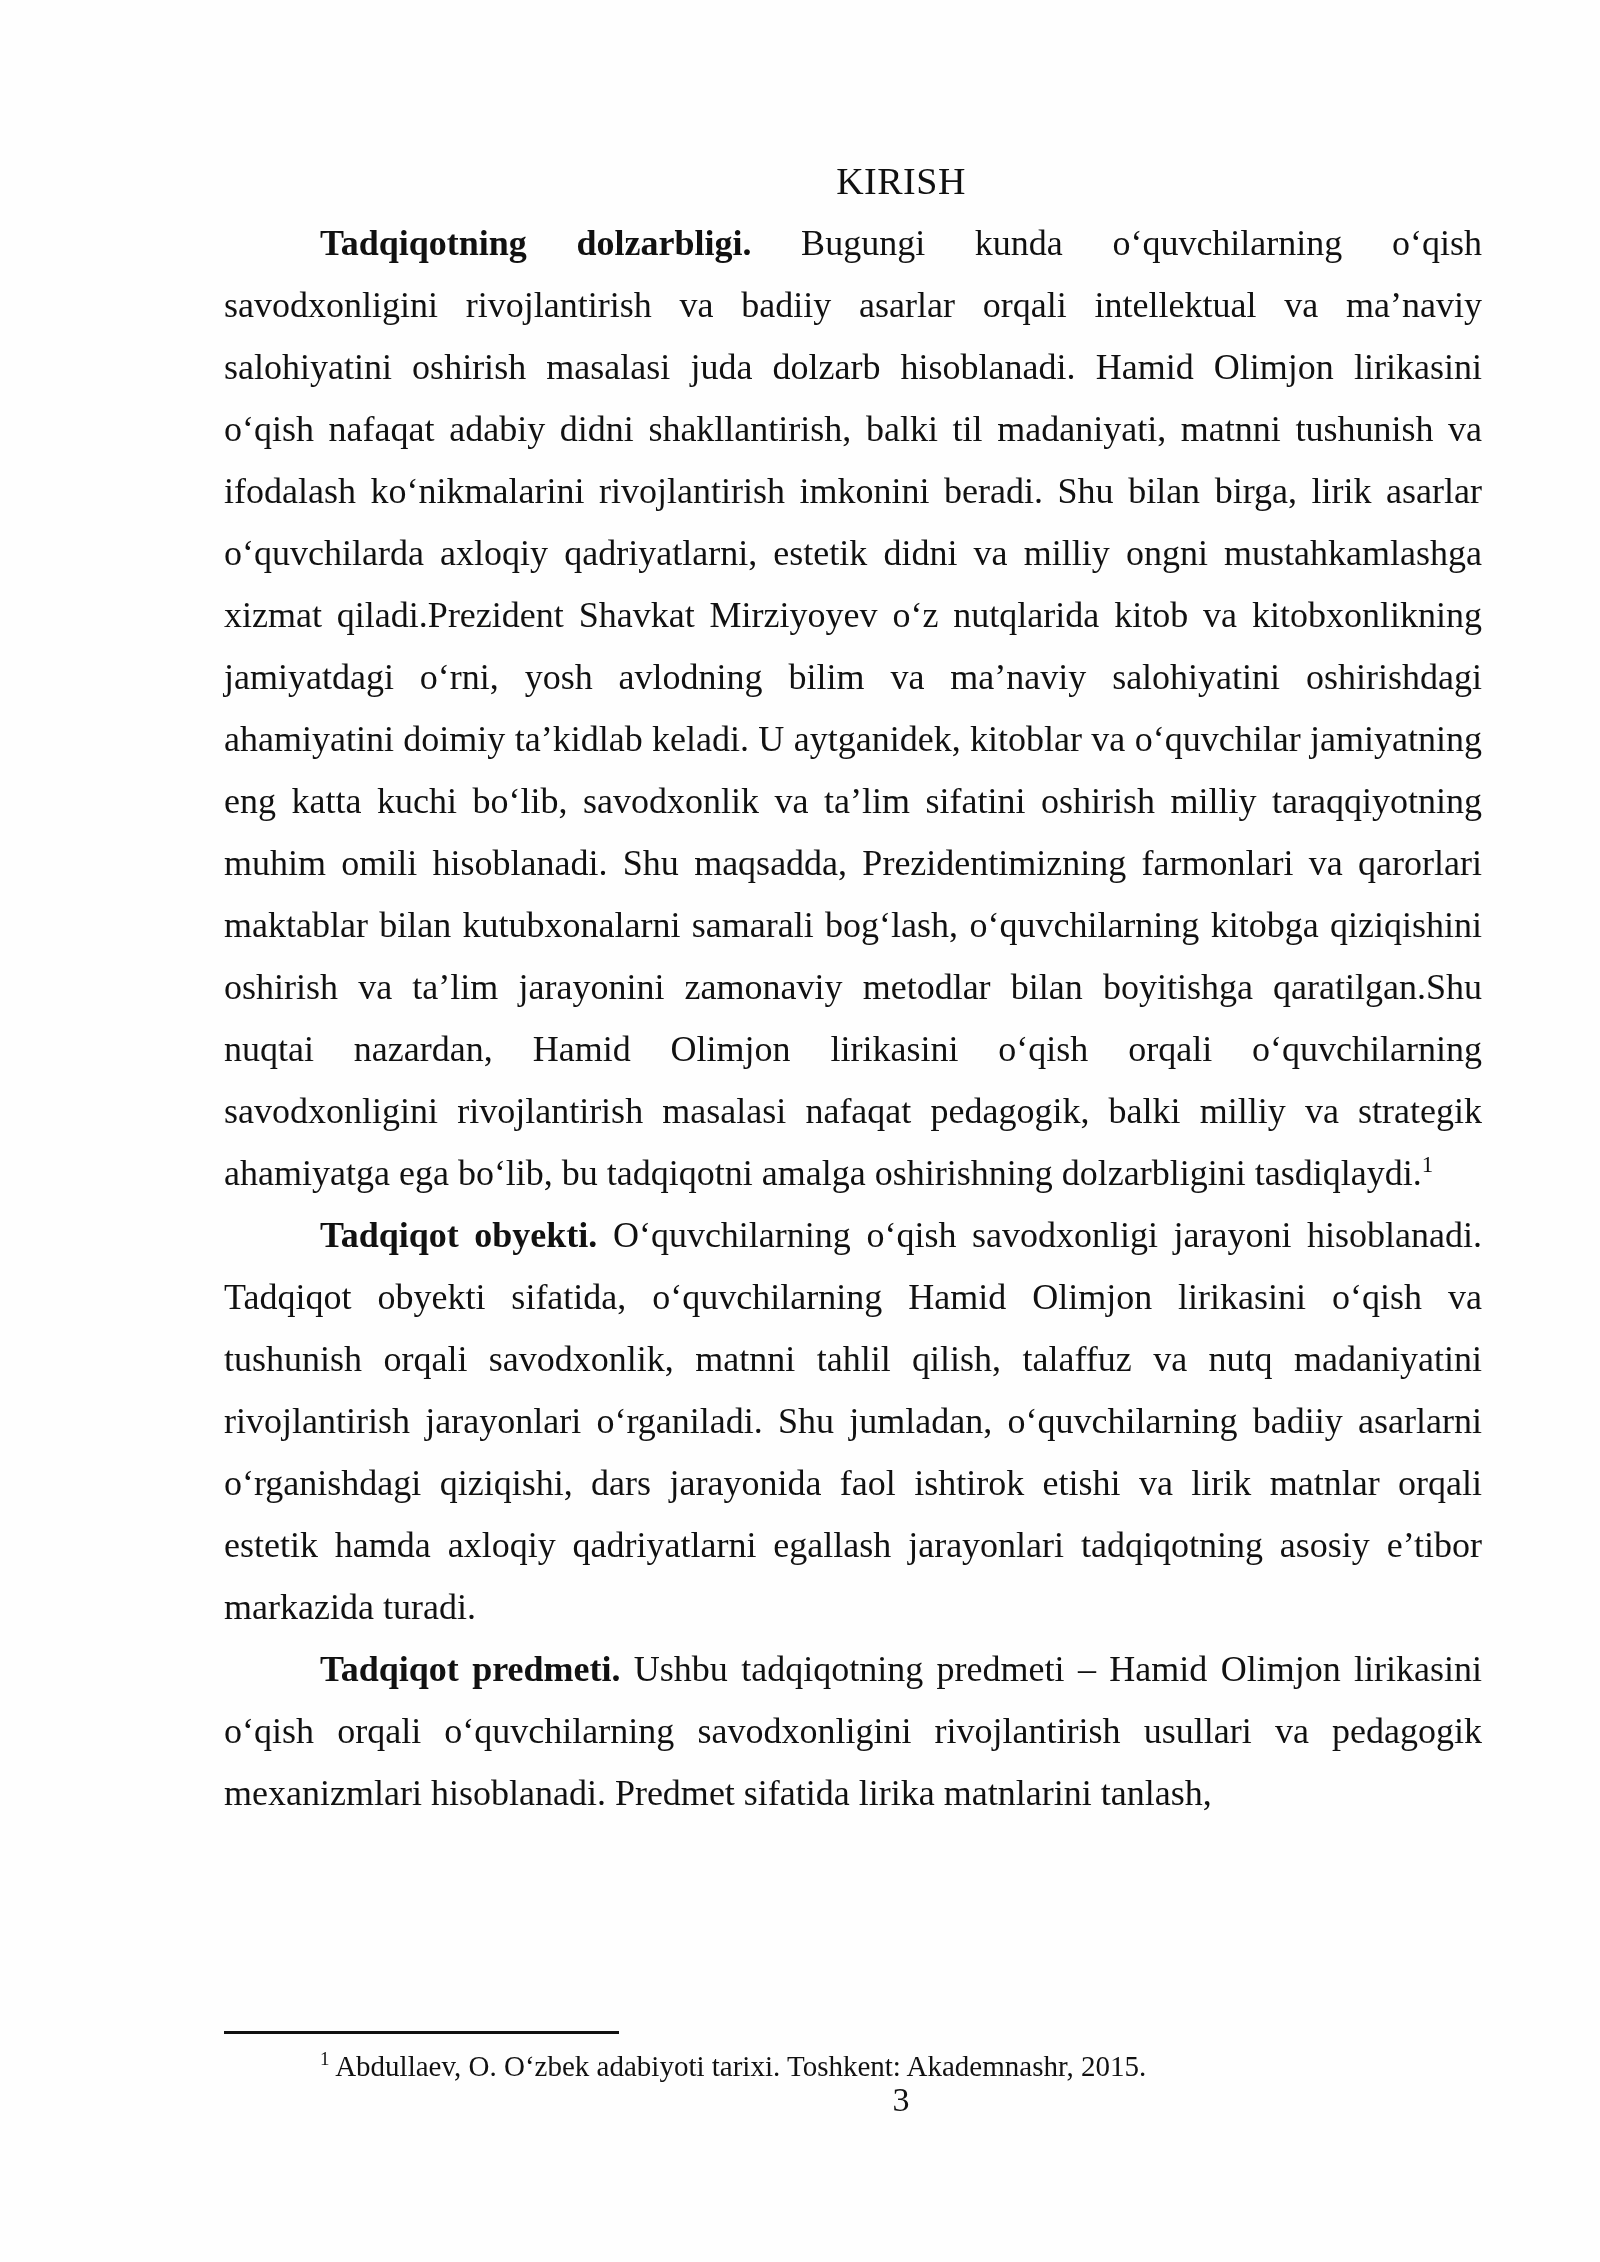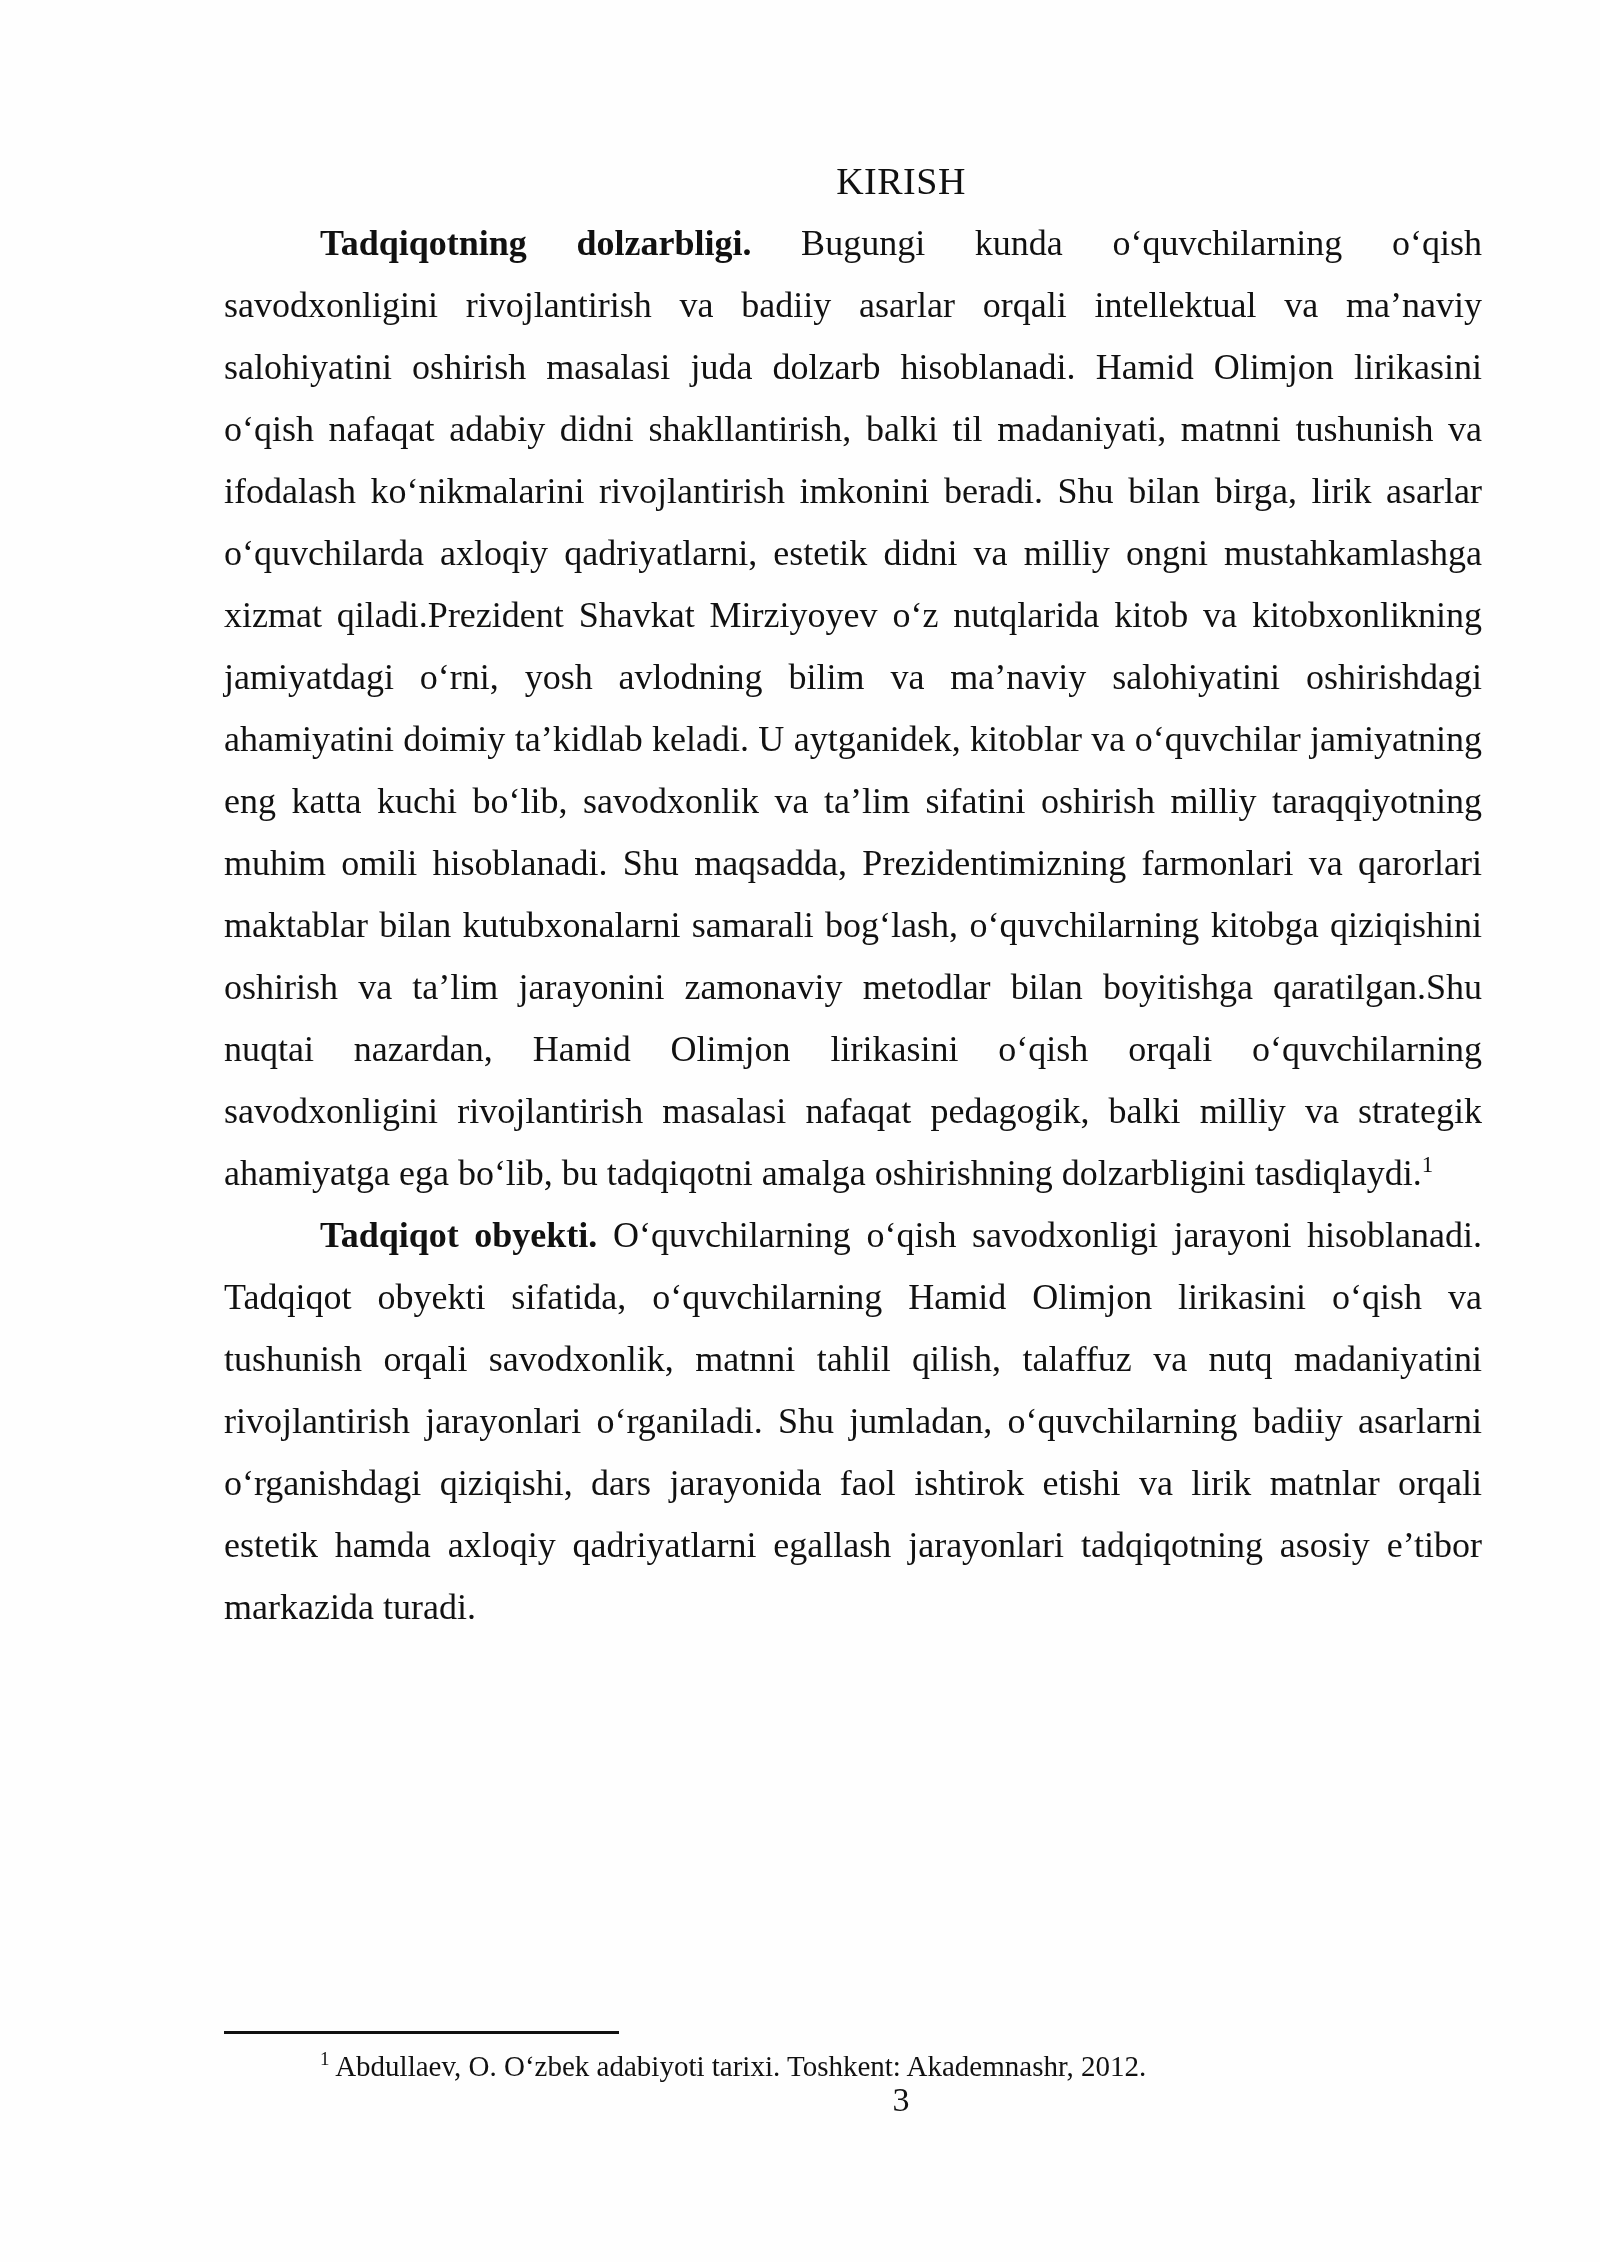--- a/index.html
+++ b/index.html
@@ -79,23 +79,24 @@
 <div class="page">
 
   <div class="content">
 
     <h1 class="title">KIRISH</h1>
 
     <p class="para"><span class="lead">Tadqiqotning dolzarbligi.</span><span> Bugungi kunda o‘quvchilarning o‘qish savodxonligini rivojlantirish va badiiy asarlar orqali intellektual va ma’naviy salohiyatini oshirish masalasi juda dolzarb hisoblanadi. Hamid Olimjon lirikasini o‘qish nafaqat adabiy didni shakllantirish, balki til madaniyati, matnni tushunish va ifodalash ko‘nikmalarini rivojlantirish imkonini beradi. Shu bilan birga, lirik asarlar o‘quvchilarda axloqiy qadriyatlarni, estetik didni va milliy ongni mustahkamlashga xizmat qiladi.Prezident Shavkat Mirziyoyev o‘z nutqlarida kitob va kitobxonlikning jamiyatdagi o‘rni, yosh avlodning bilim va ma’naviy salohiyatini oshirishdagi ahamiyatini doimiy ta’kidlab keladi. U aytganidek, kitoblar va o‘quvchilar jamiyatning eng katta kuchi bo‘lib, savodxonlik va ta’lim sifatini oshirish milliy taraqqiyotning muhim omili hisoblanadi. Shu maqsadda, Prezidentimizning farmonlari va qarorlari maktablar bilan kutubxonalarni samarali bog‘lash, o‘quvchilarning kitobga qiziqishini oshirish va ta’lim jarayonini zamonaviy metodlar bilan boyitishga qaratilgan.Shu nuqtai nazardan, Hamid Olimjon lirikasini o‘qish orqali o‘quvchilarning savodxonligini rivojlantirish masalasi nafaqat pedagogik, balki milliy va strategik ahamiyatga ega bo‘lib, bu tadqiqotni amalga oshirishning dolzarbligini tasdiqlaydi.</span><sup class="fn-ref">1</sup></p>
 
     <p class="para"><span class="lead">Tadqiqot obyekti.</span><span> O‘quvchilarning o‘qish savodxonligi jarayoni hisoblanadi. Tadqiqot obyekti sifatida, o‘quvchilarning Hamid Olimjon lirikasini o‘qish va tushunish orqali savodxonlik, matnni tahlil qilish, talaffuz va nutq madaniyatini rivojlantirish jarayonlari o‘rganiladi. Shu jumladan, o‘quvchilarning badiiy asarlarni o‘rganishdagi qiziqishi, dars jarayonida faol ishtirok etishi va lirik matnlar orqali estetik hamda axloqiy qadriyatlarni egallash jarayonlari tadqiqotning asosiy e’tibor markazida turadi.</span></p>
 
+    <p class="para"><span class="lead">Tadqiqot predmeti.</span><span> Ushbu tadqiqotning predmeti – Hamid Olimjon lirikasini o‘qish orqali o‘quvchilarning savodxonligini rivojlantirish usullari va pedagogik mexanizmlari hisoblanadi. Predmet sifatida lirika matnlarini tanlash,</span></p>
 
   </div>
 
   <div class="footnote-area">
     <div class="footnote-rule"></div>
-    <p class="footnote"><sup>1</sup><span> Abdullaev, O. O‘zbek adabiyoti tarixi. Toshkent: Akademnashr, 2012.</span></p>
+    <p class="footnote"><sup>1</sup><span> Abdullaev, O. O‘zbek adabiyoti tarixi. Toshkent: Akademnashr, 2015.</span></p>
   </div>
 
   <div class="page-number">3</div>
 
 </div>
 
 </body></html>

